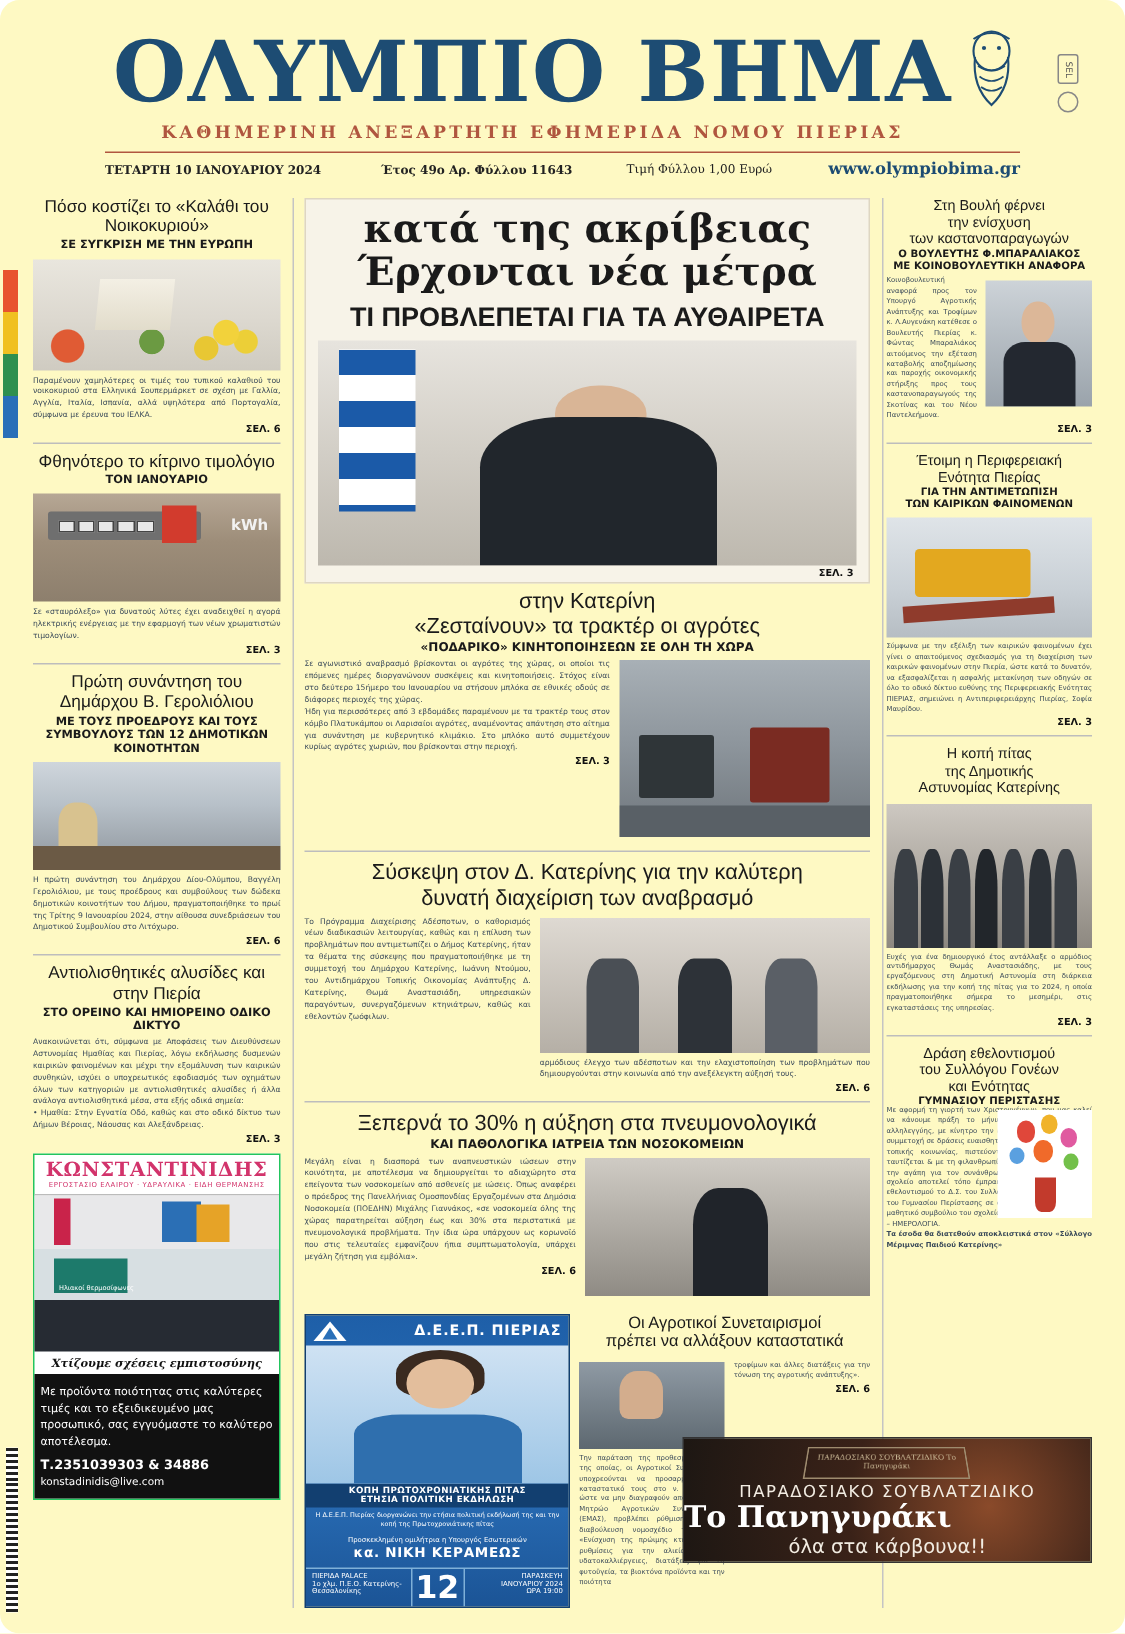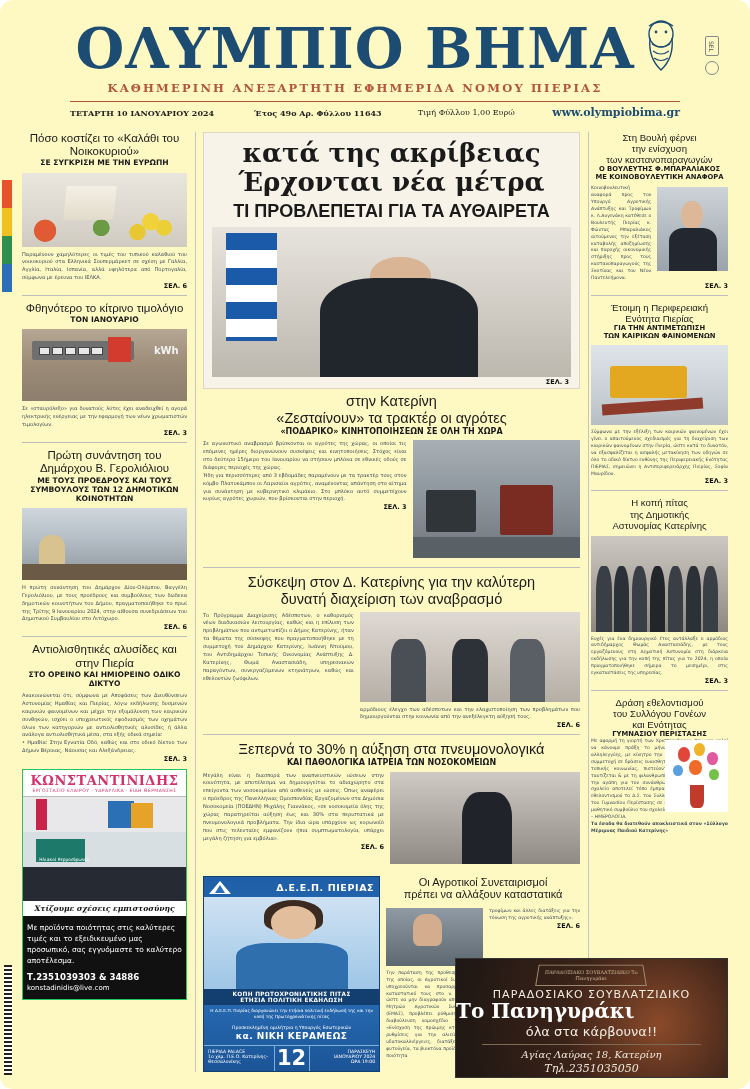--- a/index.html
+++ b/index.html
@@ -638,21 +638,21 @@
             <div class="fb" style="left:70%;top:40%;width:16%;height:16%;background:#73c04a"></div>
             <div class="fb" style="left:38%;top:28%;width:20%;height:20%;background:#f06a2a"></div>
           </div>
           <div class="tiny">Με αφορμή τη γιορτή των Χριστουγέννων, που μας καλεί να κάνουμε πράξη το μήνυμα της αγάπης &amp; της αλληλεγγύης, με κίνητρο την επιθυμία των μαθητών να συμμετοχή σε δράσεις ευαισθητοποίησης της αγροτικής &amp; τοπικής κοινωνίας, πιστεύοντας ότι ο εθελοντισμός ταυτίζεται &amp; με τη φιλανθρωπία κυρίως για να αποδώσει την αγάπη για τον συνάνθρωπο &amp; θεωρώντας ότι το σχολείο αποτελεί τόπο έμπρακτης εφαρμογής δράσεων εθελοντισμού το Δ.Σ. του Συλλόγου Γονέων &amp; Κηδεμόνων του Γυμνασίου Περίστασης σε συνεργασία με το 15μελές μαθητικό συμβούλιο του σχολείου διαθέτω ΣΕΛΙΔΟΔΕΙΚΤΕΣ – ΗΜΕΡΟΛΟΓΙΑ.</div>
         </div>
         <div class="tiny" style="font-weight:bold">Τα έσοδα θα διατεθούν αποκλειστικά στον «Σύλλογο Μέριμνας Παιδιού Κατερίνης»</div>
       </div>
     </div>
   </div>
 
-  <div style="position:absolute; left:455px; top:958px; width:273px; height:120px;">
+  <div style="position:absolute; left:455px; top:958px; width:273px; height:84px;">
     <div class="ad-souv">
       <div class="badge">ΠΑΡΑΔΟΣΙΑΚΟ ΣΟΥΒΛΑΤΖΙΔΙΚΟ Το Πανηγυράκι</div>
       <div class="t1">ΠΑΡΑΔΟΣΙΑΚΟ ΣΟΥΒΛΑΤΖΙΔΙΚΟ</div>
       <div class="t2">Το Πανηγυράκι</div>
       <div class="t3">όλα στα κάρβουνα!!</div>
       <div class="rule2"></div>
       <div class="t4">Αγίας Λαύρας 18, Κατερίνη</div>
       <div class="t5">Τηλ.2351035050</div>
     </div>
   </div>

